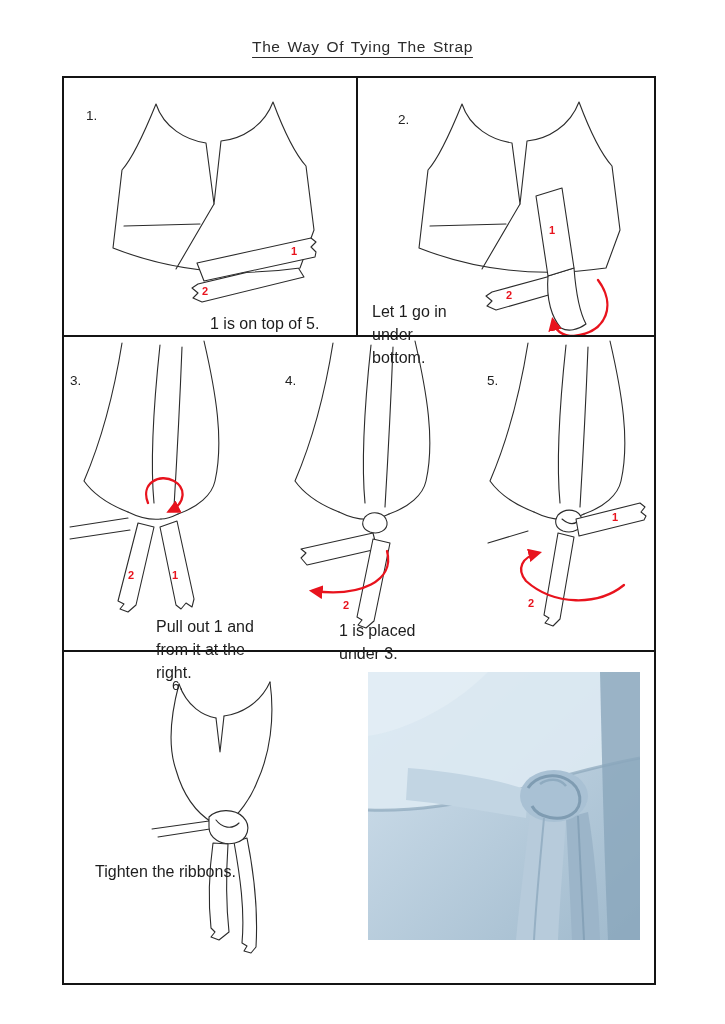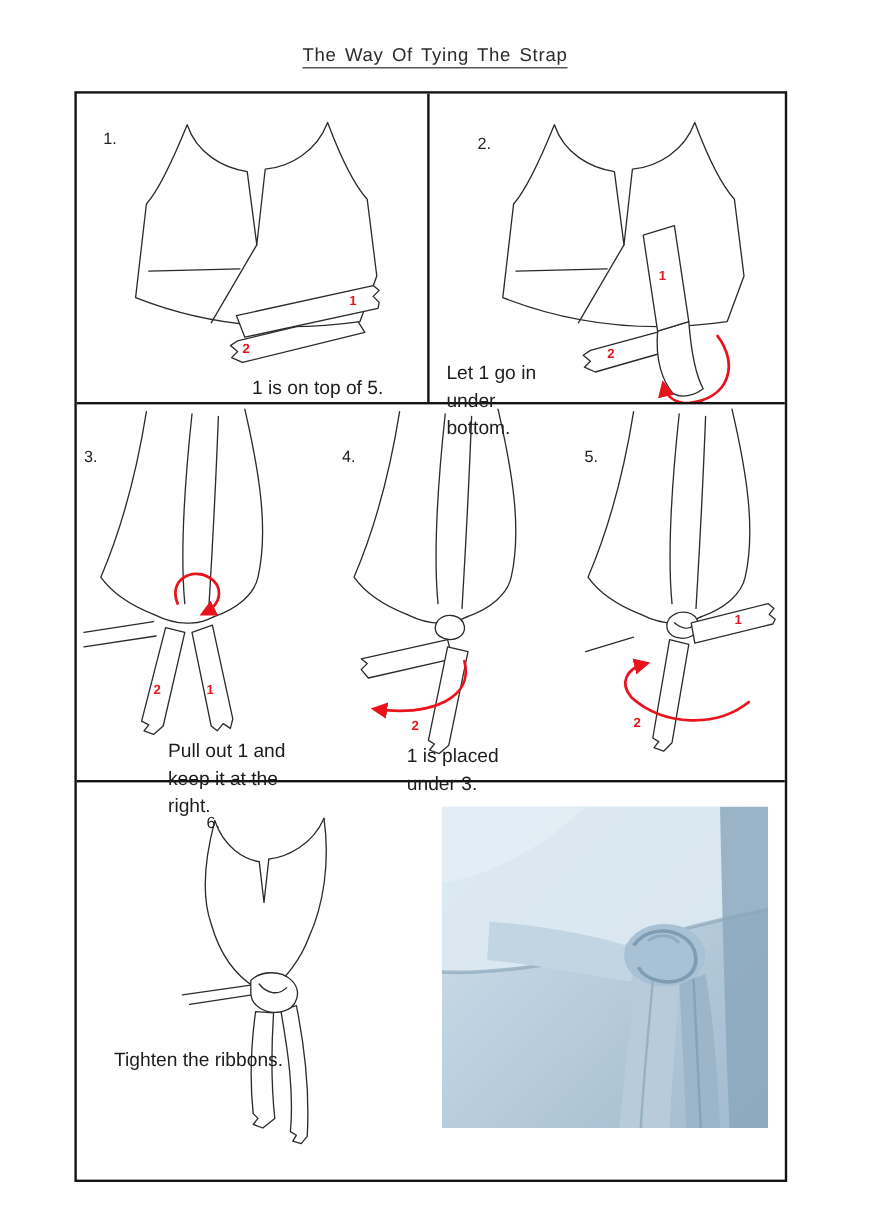--- a/index.html
+++ b/index.html
@@ -54,36 +54,36 @@
   
   .p2 .step-num { left:40px; top:34px; }
   .p2 .lblA { left:191px; top:146px; }
   .p2 .lblB { left:148px; top:211px; }
   .p2 .caption { left:14px; top:222px; width:84px; }
 
   
   .p3 .step-num { left:6px; top:36px; }
   .p3 .lblB { left:64px; top:232px; }
   .p3 .lblA { left:108px; top:232px; }
-  .p3 .caption { left:76px; top:278px; width:114px; }
+  .p3 .caption { left:92px; top:278px; width:114px; }
 
   
   .p4 .step-num { left:24px; top:36px; }
   .p4 .lblB { left:82px; top:262px; }
   .p4 .caption { left:78px; top:282px; width:118px; }
 
   
   .p5 .step-num { left:29px; top:36px; }
   .p5 .lblA { left:154px; top:174px; }
   .p5 .lblB { left:70px; top:260px; }
   .p5 .caption { left:94px; top:280px; width:104px; }
 
   
   .p6 .step-num { left:108px; top:26px; }
-  .p6 .caption { left:31px; top:220px; width:150px; }
+  .p6 .caption { left:31px; top:208px; width:150px; }
 
   .photo {
     position:absolute; left:304px; top:20px; width:272px; height:268px;
     overflow:hidden;
   }
 </style>
 </head>
 <body>
 
 <div class="page">
@@ -172,21 +172,21 @@
           <g>
             <path class="fillw" d="M96,190 L112,268 L117,272 L122,266 L128,270 L130,262 L113,184 Z"></path>
           </g>
           <path class="red" marker-end="url(#ah3)" d="M84,166 C76,146 96,136 110,144 C122,151 122,166 106,174"></path>
         </svg>
         <span class="step-num">3.</span>
         <span class="lbl lblB">2</span>
         <span class="lbl lblA">1</span>
         <div class="caption">
           <div>Pull out 1 and</div>
-          <div>keep it at the right.</div>
+          <div>from it at the right.</div>
         </div>
       </section>
 
       <section class="panel p4">
         <svg class="art" width="197" height="315" viewBox="0 0 197 315" aria-hidden="true">
           <defs>
             <marker id="ah4" viewBox="0 0 10 10" refX="7" refY="5" markerWidth="6" markerHeight="6" orient="auto">
               <path d="M0,0 L10,5 L0,10 Z" fill="#e8131d"></path>
             </marker>
           </defs>

